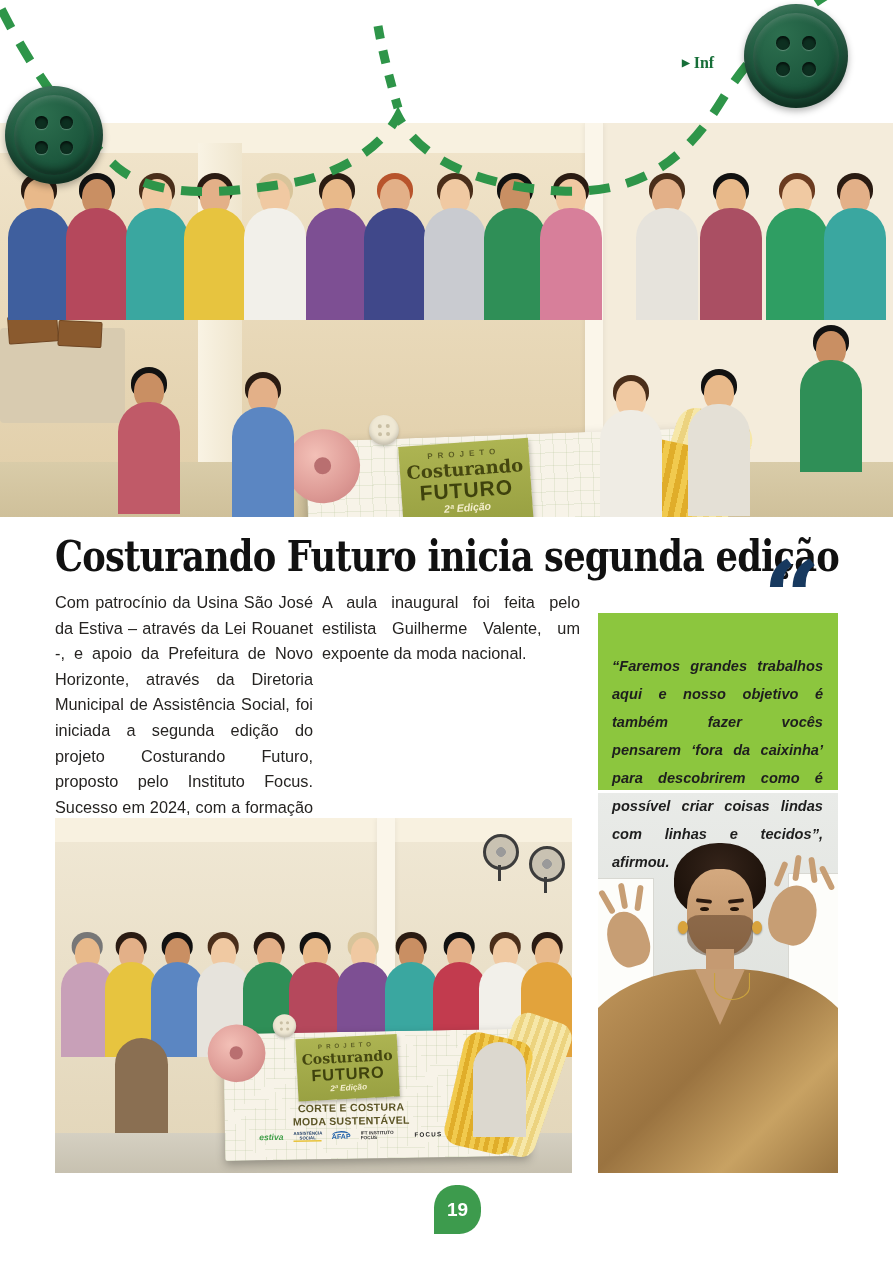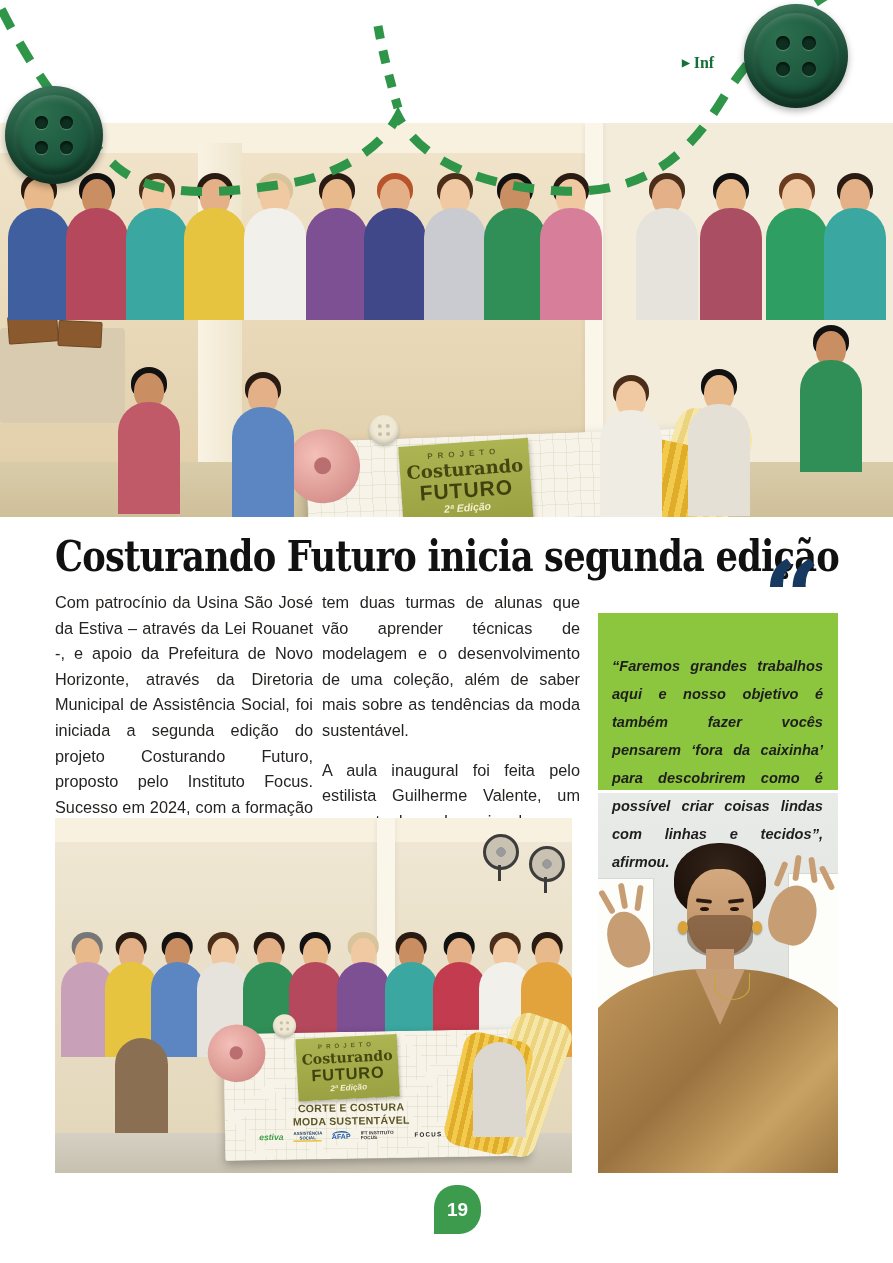--- a/index.html
+++ b/index.html
@@ -275,21 +275,20 @@
           <div class="hair" style="width:36px;height:32px;background:#111"></div>
           <div class="head" style="width:30px;height:36px;background:#c98f63"></div>
           <div class="torso" style="width:62px;height:112px;background:#2f8f57"></div>
         </div>
       </div>
   </div>
 
   <div class="headline">Costurando Futuro inicia segunda edição</div>
   <div class="col" id="col-1">Com patrocínio da Usina São José da Estiva – através da Lei Rouanet -, e apoio da Prefeitura de Novo Horizonte, através da Diretoria Municipal de Assistência Social, foi iniciada a segunda edição do projeto Costurando Futuro, proposto pelo Instituto Focus. Sucesso em 2024, com a formação de profissionais de corte e costura, a edição 2025</div>
   <div class="col" id="col-2">
-    <p>tem duas turmas de alunas que vão aprender técnicas de modelagem e o desenvolvimento de uma coleção, além de saber mais sobre as tendências da moda sustentável.</p>
     <p>A aula inaugural foi feita pelo estilista Guilherme Valente, um expoente da moda nacional.</p>
   </div>
 
   <div class="quote-mark">“</div>
   <div class="quote-box">
     <div class="quote-text">“Faremos grandes trabalhos aqui e nosso objetivo é também fazer vocês pensarem ‘fora da caixinha’ para descobrirem como é possível criar coisas lindas com linhas e tecidos”, afirmou.</div>
   </div>
 
   <div class="photo" id="photo-bl">
     <div class="wall-beam" style="height:24px;"></div>

